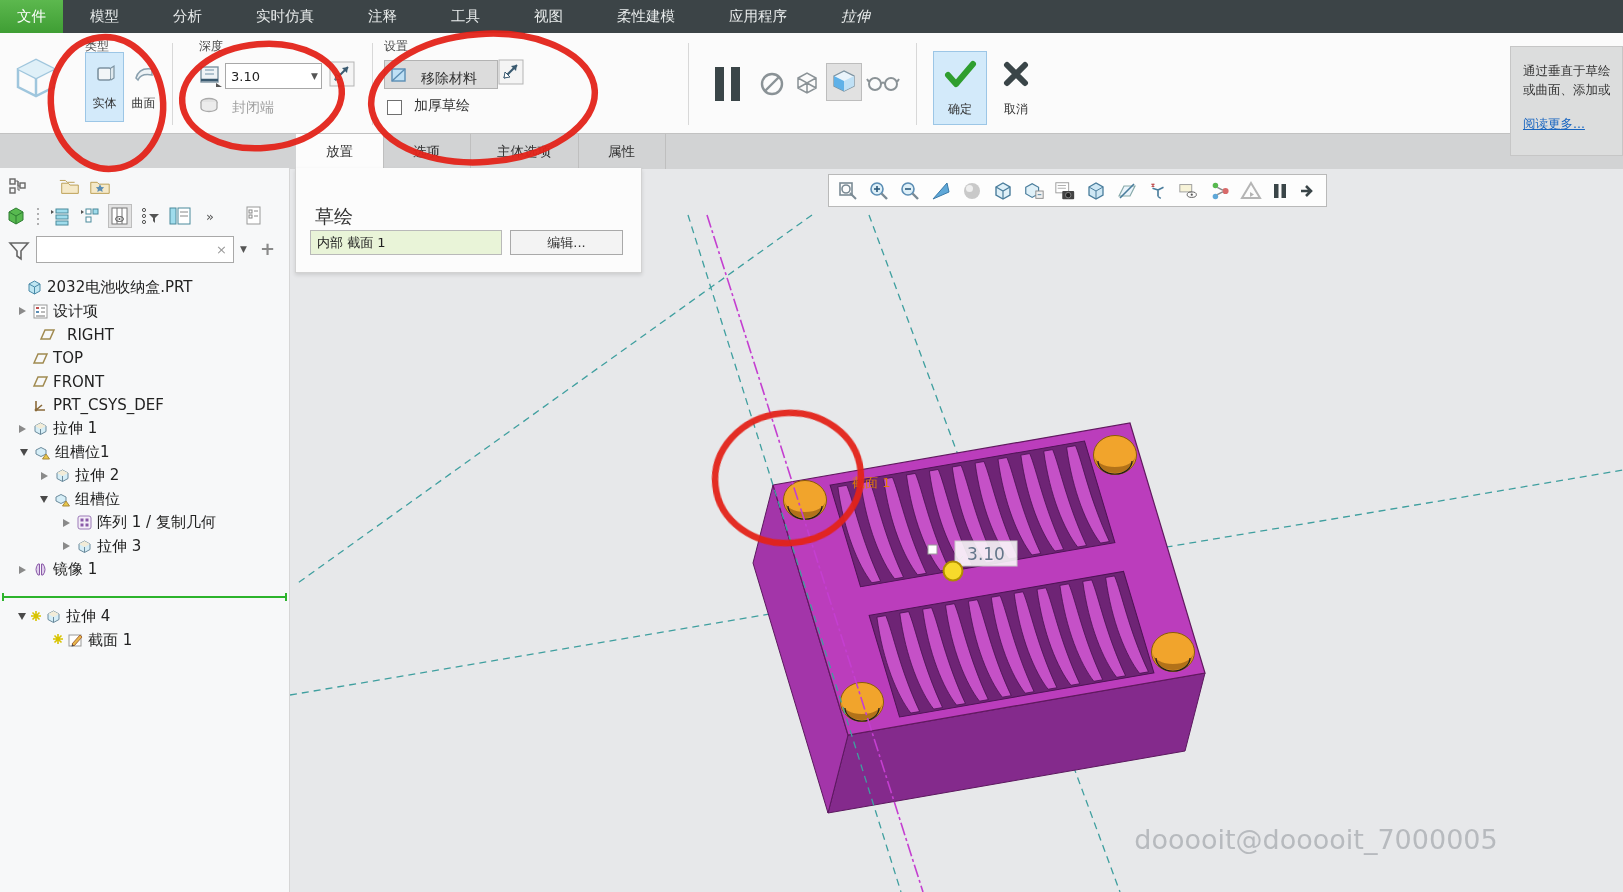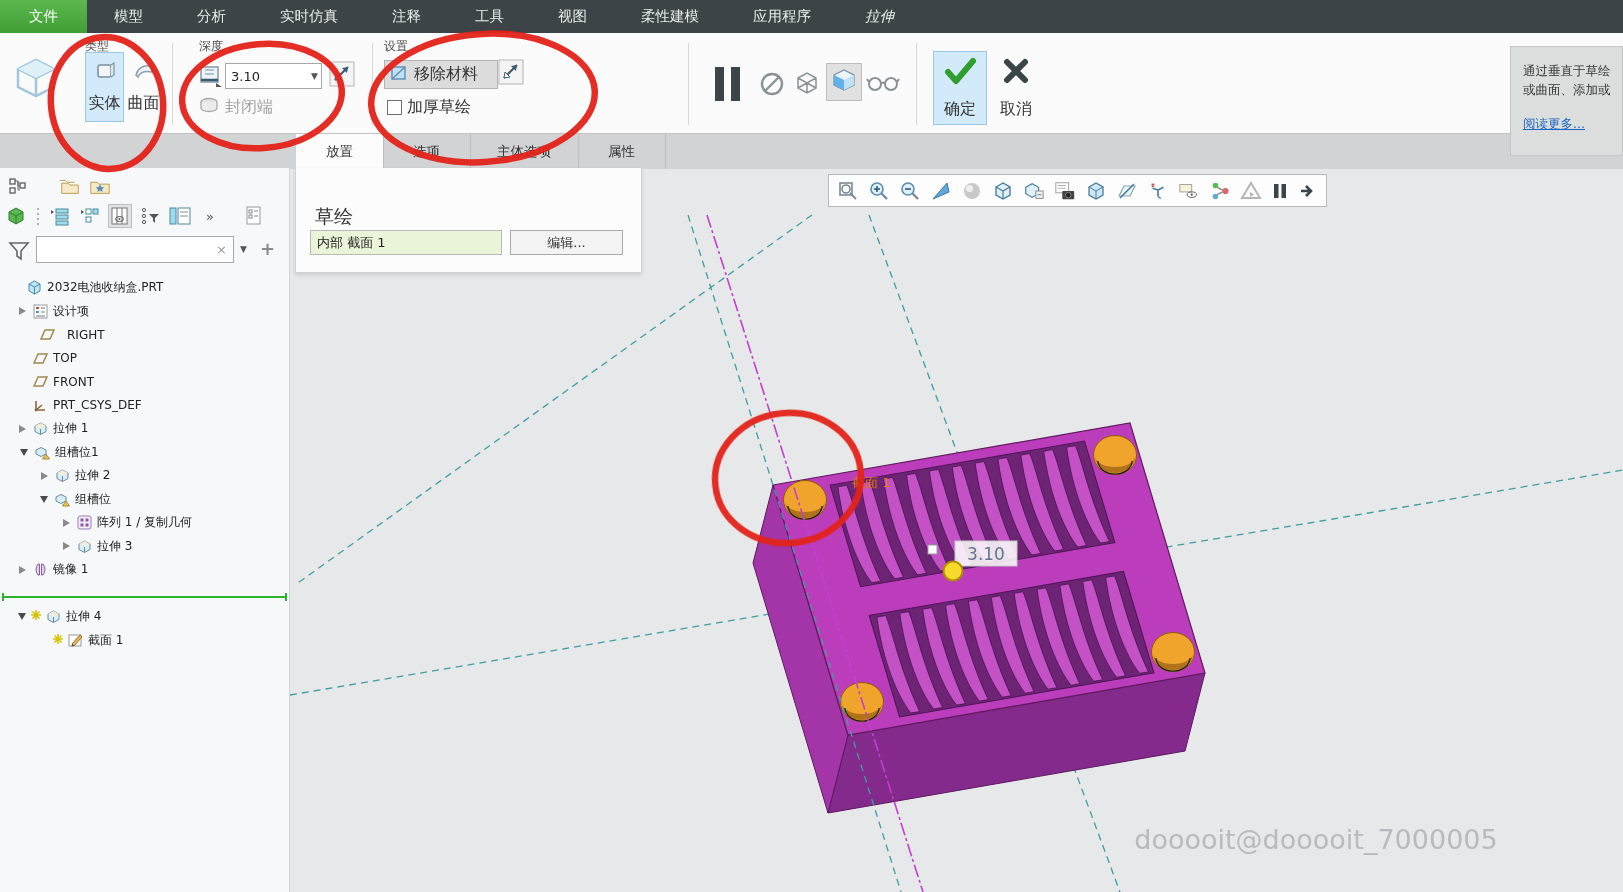--- a/index.html
+++ b/index.html
@@ -1,47 +1,47 @@
 <!DOCTYPE html>
 <html><head>
 <meta charset="utf-8">
 <style>
   html,body{margin:0;padding:0;background:#e7e8ea;font-family:"DejaVu Sans","Liberation Sans",sans-serif;}
   #stage{position:relative;width:1623px;height:892px;overflow:hidden;background:#e7e8ea;}
   .abs{position:absolute;}
   
   #menubar{left:0;top:0;width:1623px;height:33px;background:#3c4447;display:flex;align-items:stretch;}
   .mtab{color:#e9ecec;font-size:14.5px;display:flex;align-items:center;padding:0 27px;cursor:default;}
-  .mtab.file{background:linear-gradient(#5cb84e,#3f9e34);padding:0 29px;color:#fff;}
+  .mtab.file{background:linear-gradient(#5cb84e,#3f9e34);padding:0 17px;color:#fff;}
   .mtab.active{font-style:italic;}
   
   #ribbon{left:0;top:33px;width:1623px;height:100px;background:#fbfbfb;border-bottom:1px solid #d9d9d9;}
   .gsep{position:absolute;top:10px;height:82px;width:1px;background:#d8d8d8;}
   .glabel{position:absolute;font-size:12px;color:#4a4a4a;}
-  .rbtn{position:absolute;display:flex;flex-direction:column;align-items:center;justify-content:center;gap:9px;font-size:16px;color:#333;border:1px solid transparent;}
+  .rbtn{position:absolute;display:flex;flex-direction:column;align-items:center;justify-content:center;gap:9px;font-size:12px;color:#333;border:1px solid transparent;}
   .rbtn.sel{background:#d3eafa;border-color:#9cc6e6;}
   .rbtn.pressedbox{background:#e1e1e1;border-color:#bdbdbd;}
-  .inbtn{position:absolute;display:flex;align-items:center;gap:5px;font-size:16px;color:#333;}
+  .inbtn{position:absolute;display:flex;align-items:flex-end;gap:12px;font-size:14px;color:#333;}
   .inbtn.pressed{background:#dcdcdc;border:1px solid #b3b3b3;}
   .inbtn.disabled{color:#a0a0a0;}
   .txtinput{position:absolute;background:#fff;border:1px solid #a8a8a8;font-size:13px;color:#222;display:flex;align-items:center;padding:0 5px;}
   .chk{width:13px;height:13px;border:1px solid #6f6f6f;background:#fff;display:inline-block;}
   
   #tabstrip{left:0;top:133px;width:1623px;height:35px;background:#d2d3d4;border-top:1px solid #c2c2c2;padding-left:16px;}
   .dtab{position:absolute;top:0;height:35px;display:flex;align-items:center;justify-content:center;font-size:13.5px;color:#333;border-right:1px solid #bfbfbf;}
   .dtab.active{background:#fcfcfc;border-right:1px solid #bfbfbf;}
   
   #dashpanel{left:295px;top:168px;width:345px;height:104px;background:#fcfcfc;border:1px solid #d2d2d2;border-top:none;box-shadow:0 2px 4px rgba(0,0,0,.12);}
   
   #tooltip{left:1510px;top:46px;width:113px;height:110px;background:#dcdddd;border:1px solid #c6c6c6;overflow:hidden;font-size:12.5px;color:#333;line-height:1.55;padding:14px 0 0 12px;box-sizing:border-box;}
   #tooltip .link{color:#1a66c0;text-decoration:underline;display:inline-block;margin-top:14px;white-space:nowrap;}
   #tooltip div{white-space:nowrap;}
   
   #treepanel{left:0;top:168px;width:290px;height:724px;background:#f7f8f9;border-right:1px solid #d6d6d6;box-sizing:border-box;}
-  .trow{position:absolute;display:flex;align-items:center;height:23px;font-size:12px;color:#222;white-space:nowrap;}
+  .trow{position:absolute;display:flex;align-items:center;height:23px;font-size:15px;color:#222;white-space:nowrap;}
   .arrowcell{width:16px;display:flex;justify-content:center;align-items:center;}
   .tri-r{width:0;height:0;border-left:7px solid #8a8a8a;border-top:4.5px solid transparent;border-bottom:4.5px solid transparent;}
   .tri-d{width:0;height:0;border-top:7px solid #4a4a4a;border-left:4.5px solid transparent;border-right:4.5px solid transparent;}
   .ticon{width:17px;height:17px;margin:0 4px 0 2px;flex:0 0 auto;}
   .insline{position:absolute;left:2px;width:285px;height:0;border-top:2px solid #2cb42c;}
   .insline:before,.insline:after{content:"";position:absolute;top:-5px;width:2px;height:8px;background:#2cb42c;}
   .insline:before{left:0;} .insline:after{right:0;}
   
   .ptoolrow{position:absolute;display:flex;align-items:center;gap:6px;}
   .pt{width:24px;height:24px;display:flex;align-items:center;justify-content:center;}

